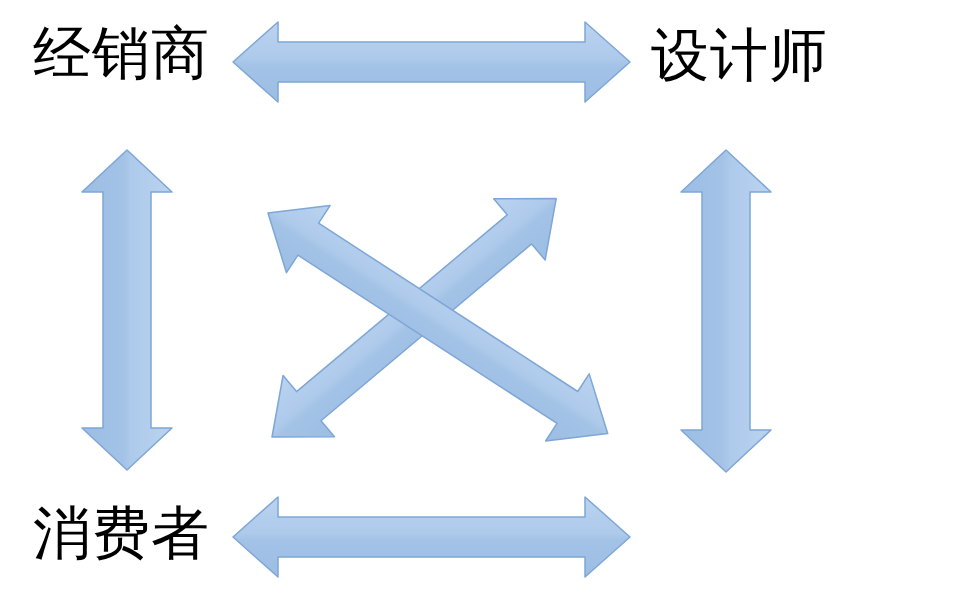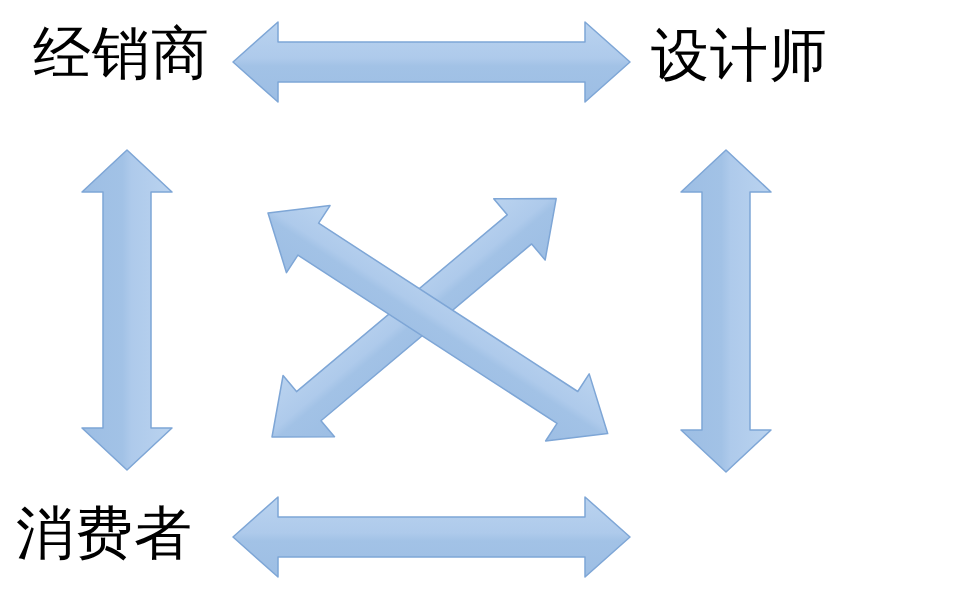--- a/index.html
+++ b/index.html
@@ -26,21 +26,21 @@
     position: absolute;
     font-size: 58px;
     line-height: 1.0;
     color: #000000;
     white-space: nowrap;
     letter-spacing: 1px;
     font-family: "Liberation Sans", "DejaVu Sans", sans-serif;
   }
   .label-dealer   { left: 33px;  top: 24px;  }
   .label-designer { left: 651px; top: 26px;  }
-  .label-consumer { left: 16px;  top: 504px; }
+  .label-consumer { left: 33px;  top: 504px; }
   .label-home     { left: 671px; top: 504px; }
 </style>
 </head>
 <body>
 
 <div class="canvas">
 
   <svg class="arrows-layer" viewBox="0 0 976 604" width="976" height="604" xmlns="http://www.w3.org/2000/svg">
     <defs>
       <linearGradient id="arrowGrad" x1="0" y1="0" x2="0" y2="1">

